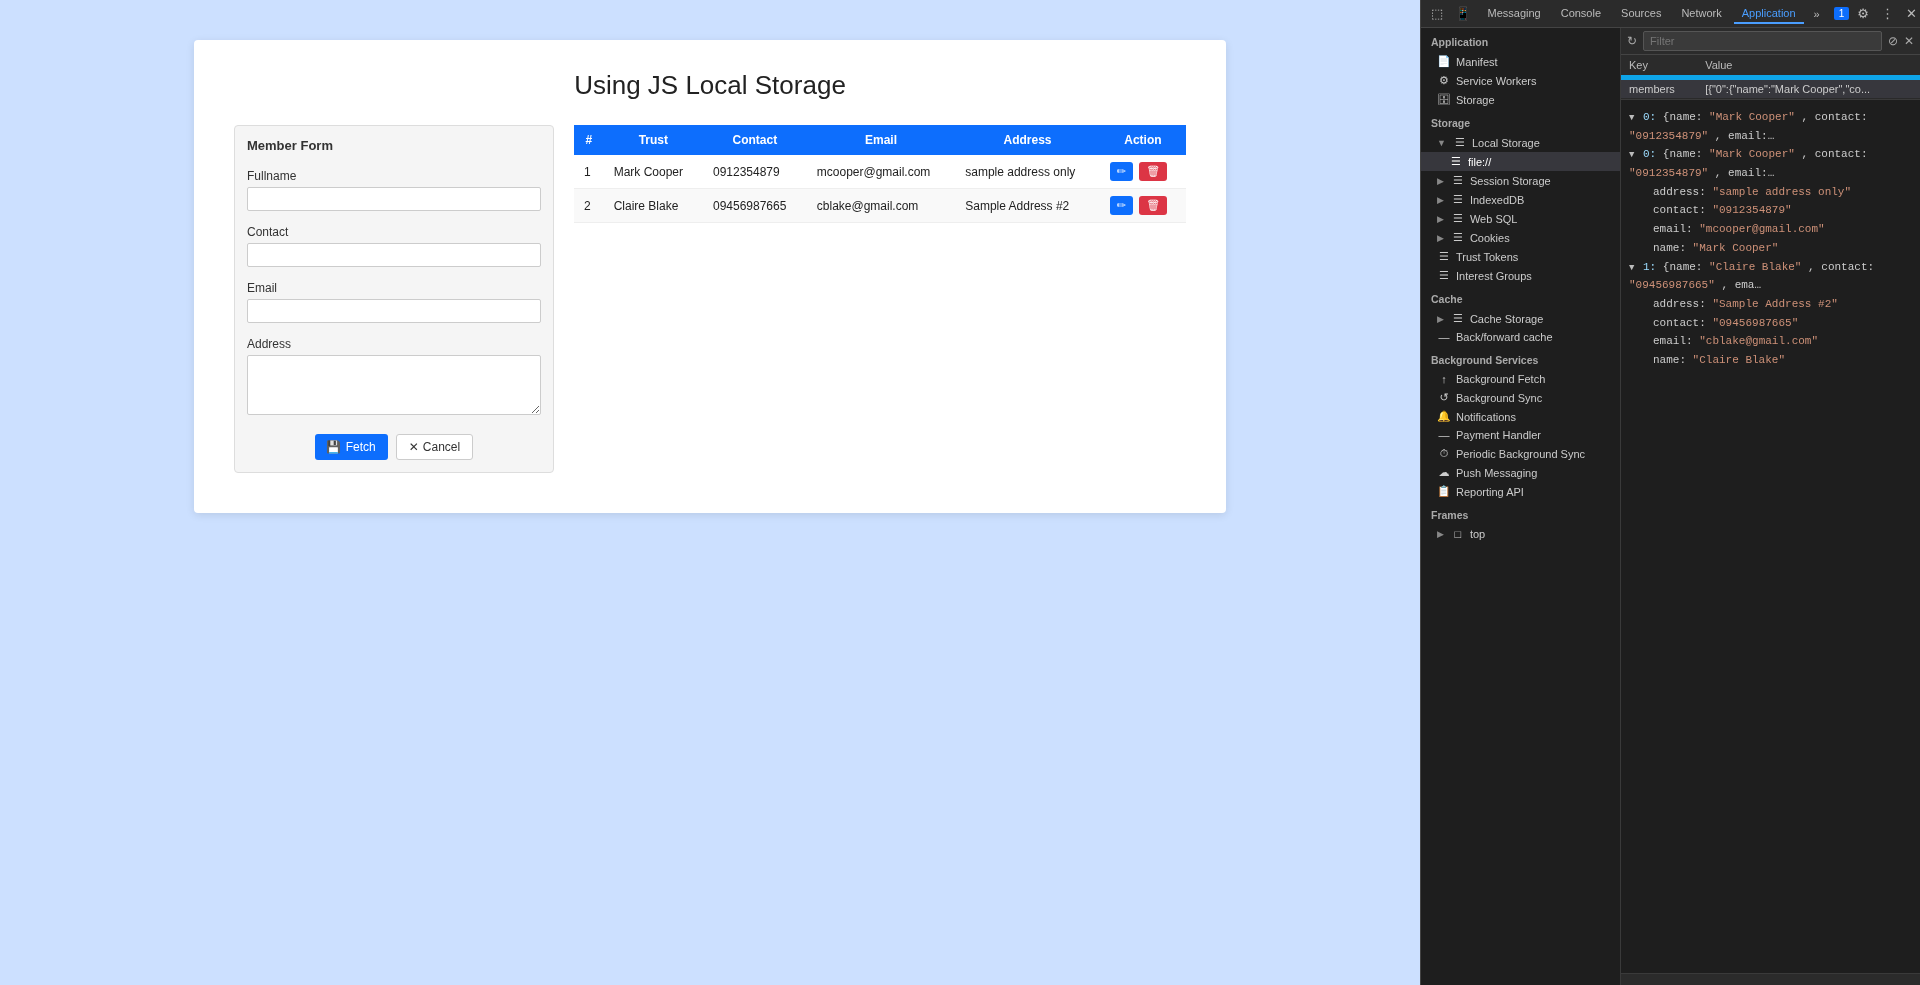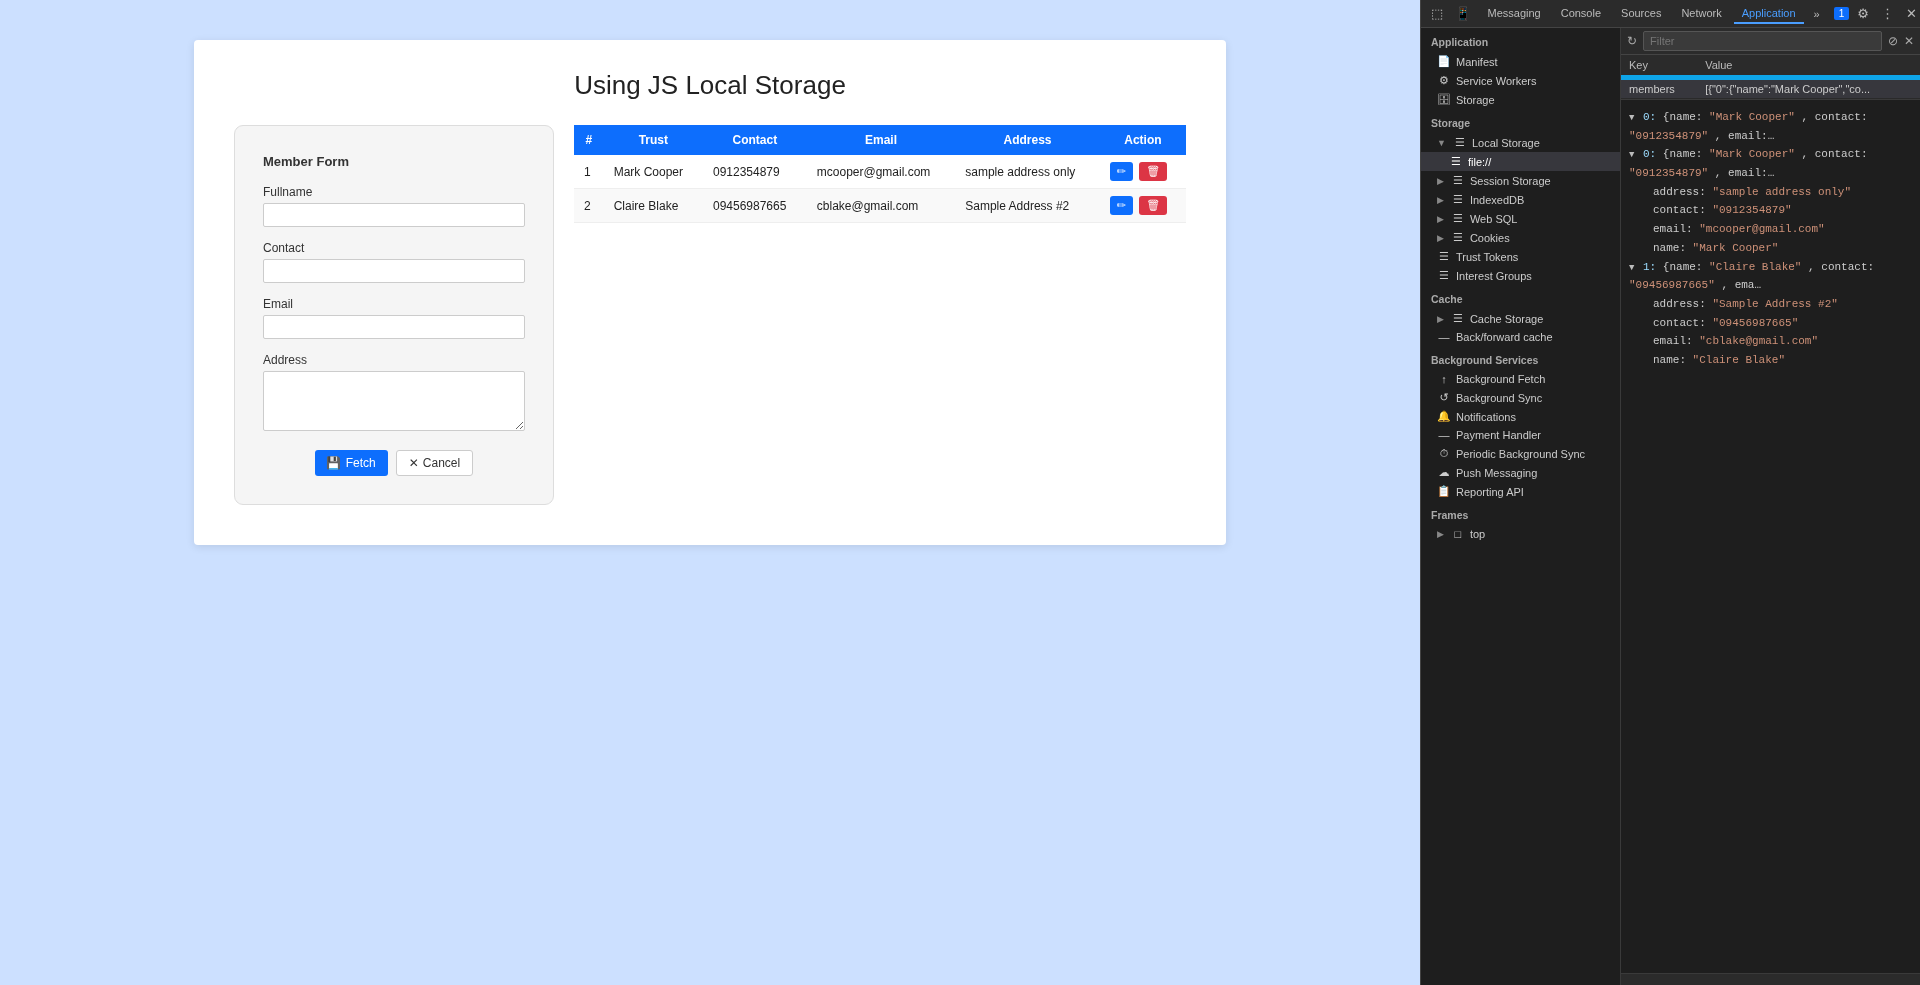--- a/index.html
+++ b/index.html
@@ -40,22 +40,22 @@
 
     #content-area {
       display: flex;
       gap: 20px;
     }
 
     
     #member-form-panel {
       background: #f5f5f5;
       border: 1px solid #ddd;
-      border-radius: 9px;
-      padding: 28px;
+      border-radius: 4px;
+      padding: 12px;
       width: 320px;
       flex-shrink: 0;
     }
 
     #form-title {
       font-size: 13px;
       font-weight: bold;
       margin-bottom: 16px;
       color: #333;
     }

